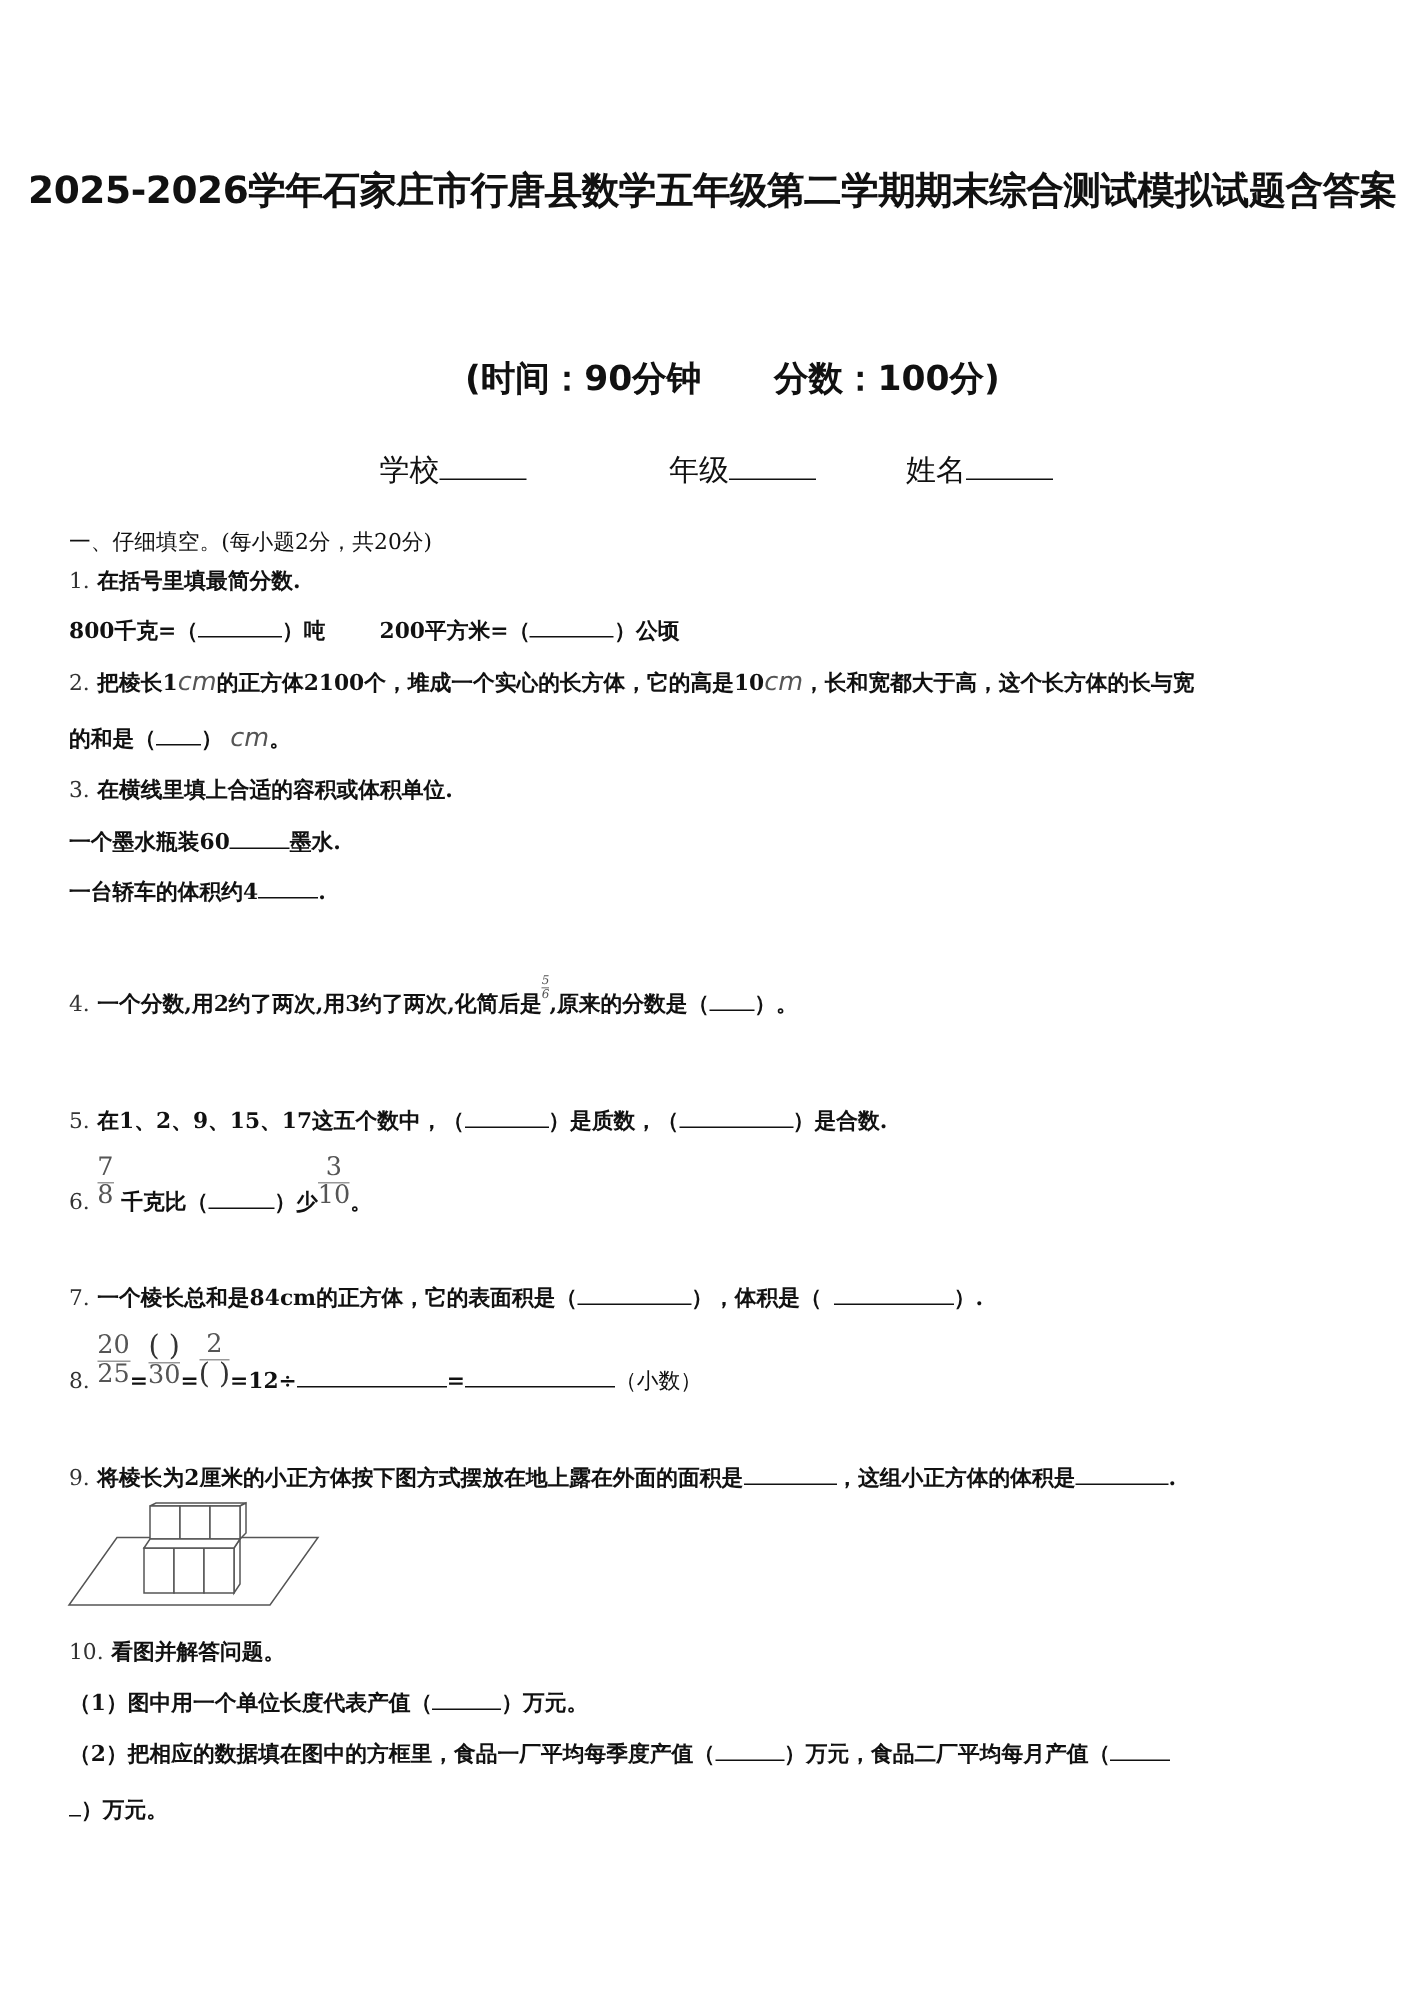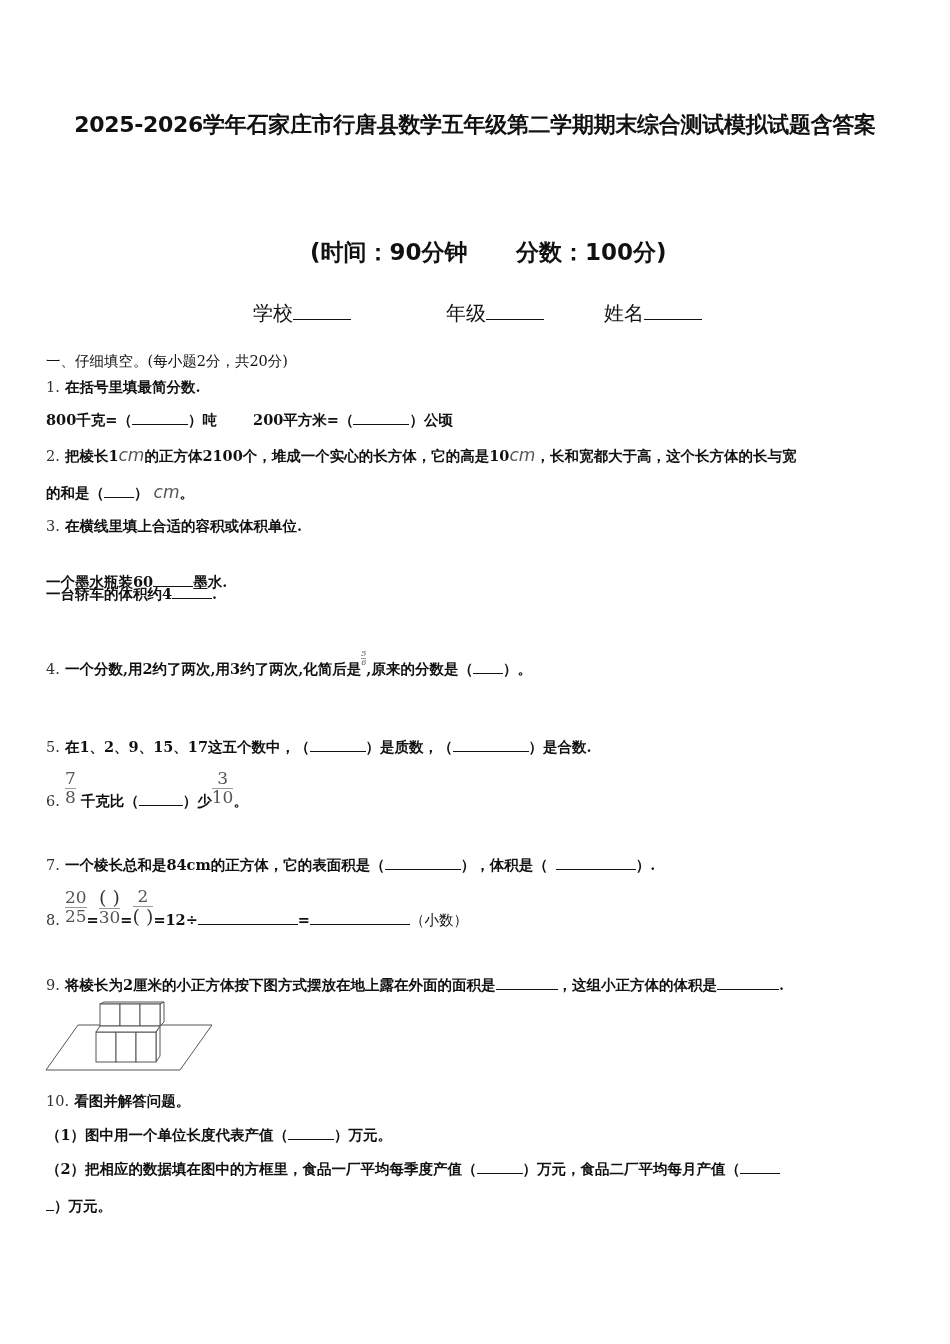--- a/index.html
+++ b/index.html
@@ -5,21 +5,21 @@
   html, body { margin: 0; padding: 0; background: #ffffff; }
   body {
     width: 950px; height: 1344px; position: relative; overflow: hidden;
     font-family: "DejaVu Serif", "Liberation Serif", serif;
     color: #111;
   }
   .abs { position: absolute; white-space: nowrap; }
   .title {
     left: 0; width: 950px; top: 110px; text-align: center;
     font-family: "DejaVu Sans", "Liberation Sans", sans-serif;
-    font-weight: bold; font-size: 22px; letter-spacing: -0.3px;
+    font-weight: bold; font-size: 25px; letter-spacing: -0.3px;
   }
   .subtitle {
     top: 237px; font-family: "DejaVu Sans", "Liberation Sans", sans-serif;
     font-weight: bold; font-size: 23px;
   }
   .info {
     top: 300px; font-family: "DejaVu Sans", "Liberation Sans", sans-serif;
     font-size: 20px;
   }
   .line { font-size: 14.5px; font-weight: bold; left: 46px; }
@@ -67,21 +67,21 @@
 </div>
 <div class="abs line" style="top:482px">
   <span>的和是（</span><span class="blank" style="width:30px"></span><span>）</span>
   <span class="unit">cm</span><span>。</span>
 </div>
 
 <div class="abs line" style="top:517px">
   <span class="num">3.</span>
   <span>在横线里填上合适的容积或体积单位.</span>
 </div>
-<div class="abs line" style="top:572px">
+<div class="abs line" style="top:551px">
   <span>一个墨水瓶装60</span><span class="blank" style="width:40px"></span><span>墨水.</span>
 </div>
 <div class="abs line" style="top:584px">
   <span>一台轿车的体积约4</span><span class="blank" style="width:40px"></span><span>.</span>
 </div>
 
 <div class="abs line" style="top:650px">
   <span class="num">4.</span>
   <span>一个分数,用2约了两次,用3约了两次,化简后是</span><span class="frac tiny">
       <span>5</span>

